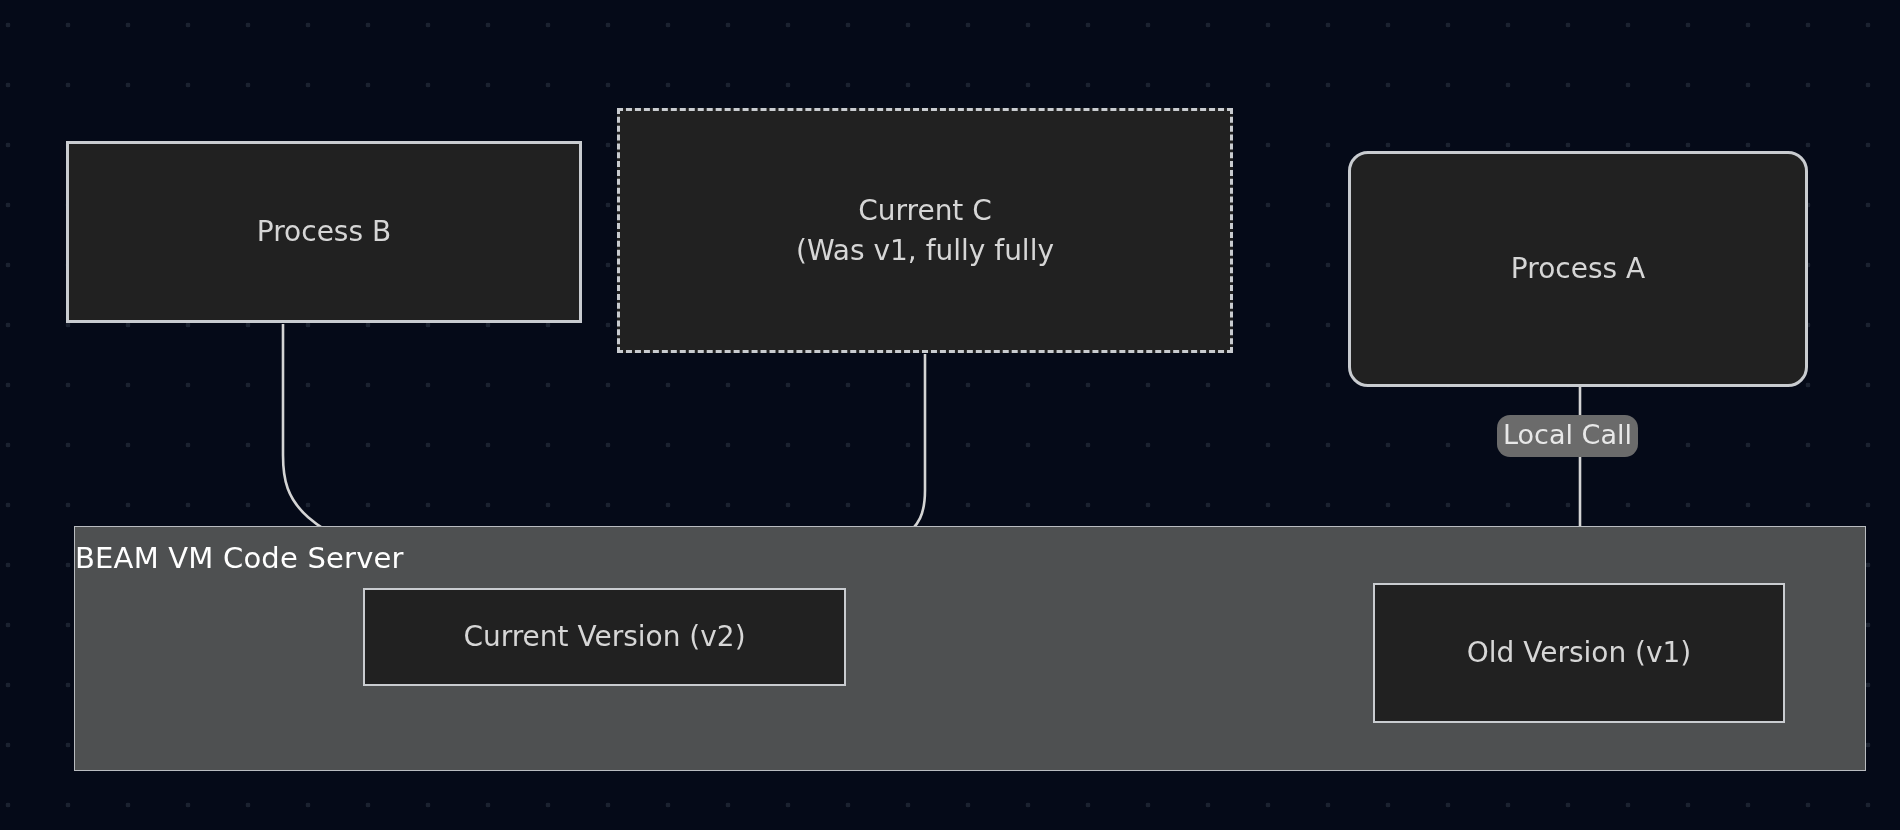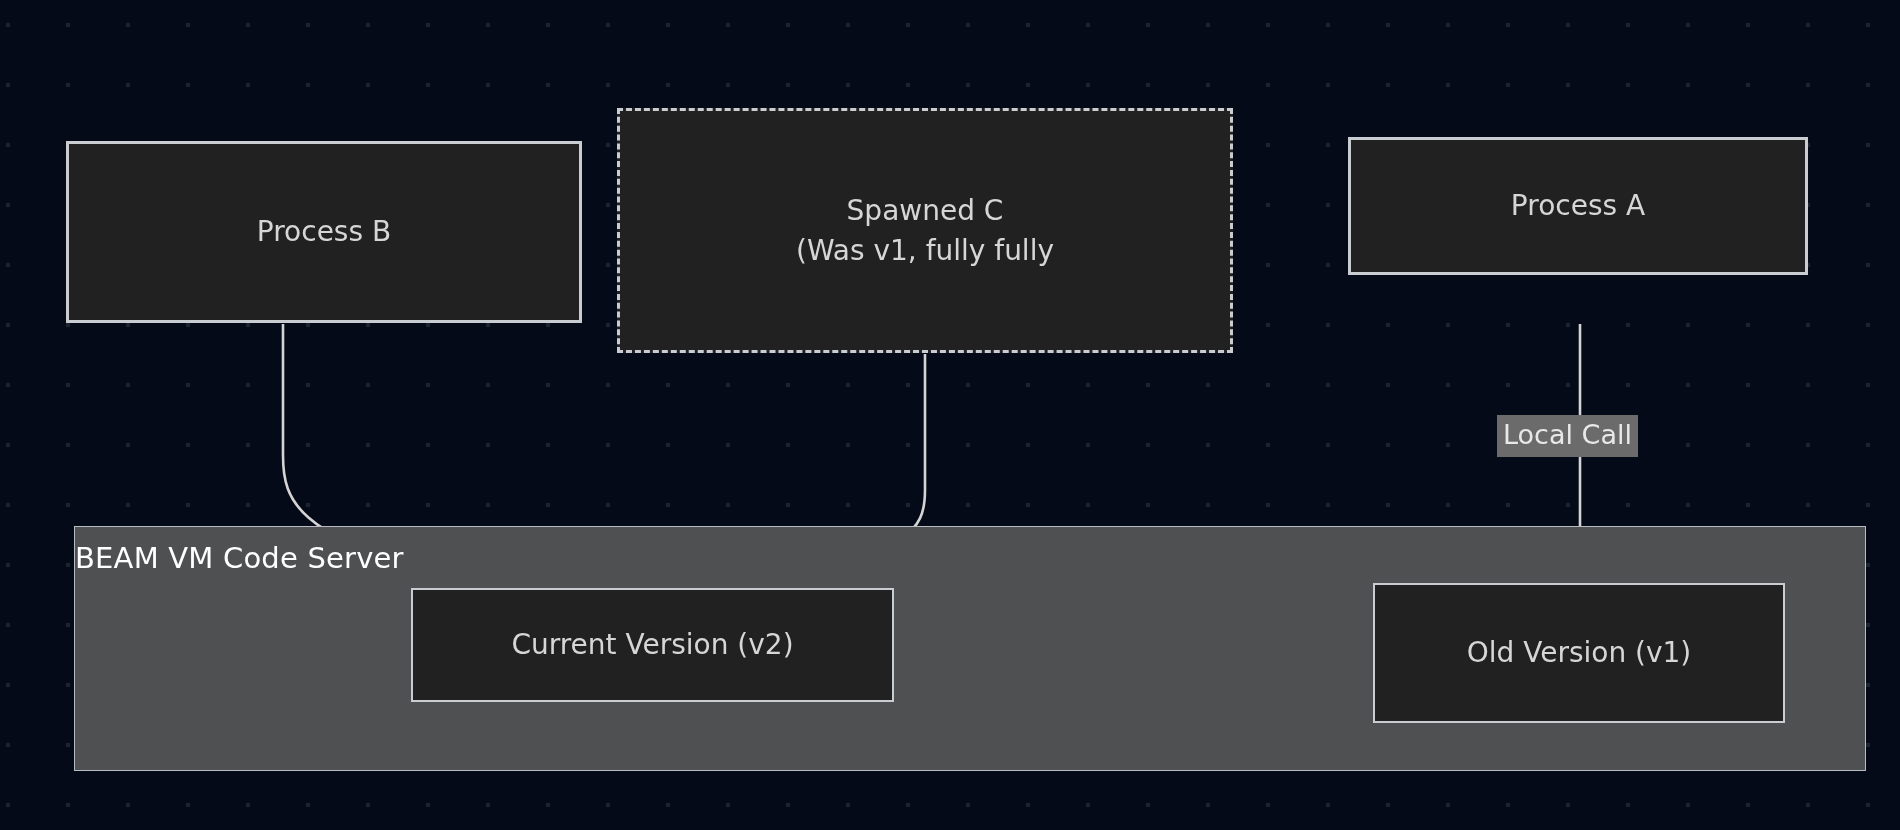--- a/index.html
+++ b/index.html
@@ -69,43 +69,43 @@
   }
   .node.dashed {
     border-style: dashed;
     border-width: 3px;
   }
   .node .line { display: block; white-space: nowrap; }
 
   
   #node-process-b { left: 66px;   top: 141px; width: 516px; height: 182px; gap: 15px; }
   #node-process-c { left: 617px;  top: 108px; width: 616px; height: 245px; }
-  #node-process-a { left: 1348px; top: 137px; width: 460px; height: 138px; }
+  #node-process-a { left: 1348px; top: 151px; width: 460px; height: 236px; border-radius: 20px; }
 
   #node-current-version {
-    left: 363px; top: 588px; width: 483px; height: 114px;
+    left: 363px; top: 588px; width: 483px; height: 98px;
     border-width: 2px;
     font-size: 28px;
-    margin-left: 48px;
   }
   #node-old-version {
     left: 1373px; top: 583px; width: 412px; height: 140px;
     border-width: 2px;
     font-size: 28px;
   }
 
   
   .edge-label {
     position: absolute;
     background: #6b6b6b;
     color: #e8e8e8;
     font-size: 27px;
     line-height: 34px;
     padding: 3px 6px 5px 6px;
     white-space: nowrap;
+    border-radius: 13px;
   }
   #label-local-call {
     left: 1497px;
     top: 415px;
   }
 </style>
 </head>
 <body>
 
 <div id="canvas">
@@ -135,21 +135,21 @@
 
   <div class="node" id="node-old-version">
     <span class="line">Old Version (v1)</span>
   </div>
 
   <div class="node" id="node-process-b">
     <span class="line">Process B</span>
   </div>
 
   <div class="node dashed" id="node-process-c">
-    <span class="line">Spawned C</span>
+    <span class="line">Current C</span>
     <span class="line">(Was v1, fully fully</span>
   </div>
 
   <div class="node" id="node-process-a">
     <span class="line">Process A</span>
   </div>
 
   <div class="edge-label" id="label-local-call">Local Call</div>
 
 </div>

